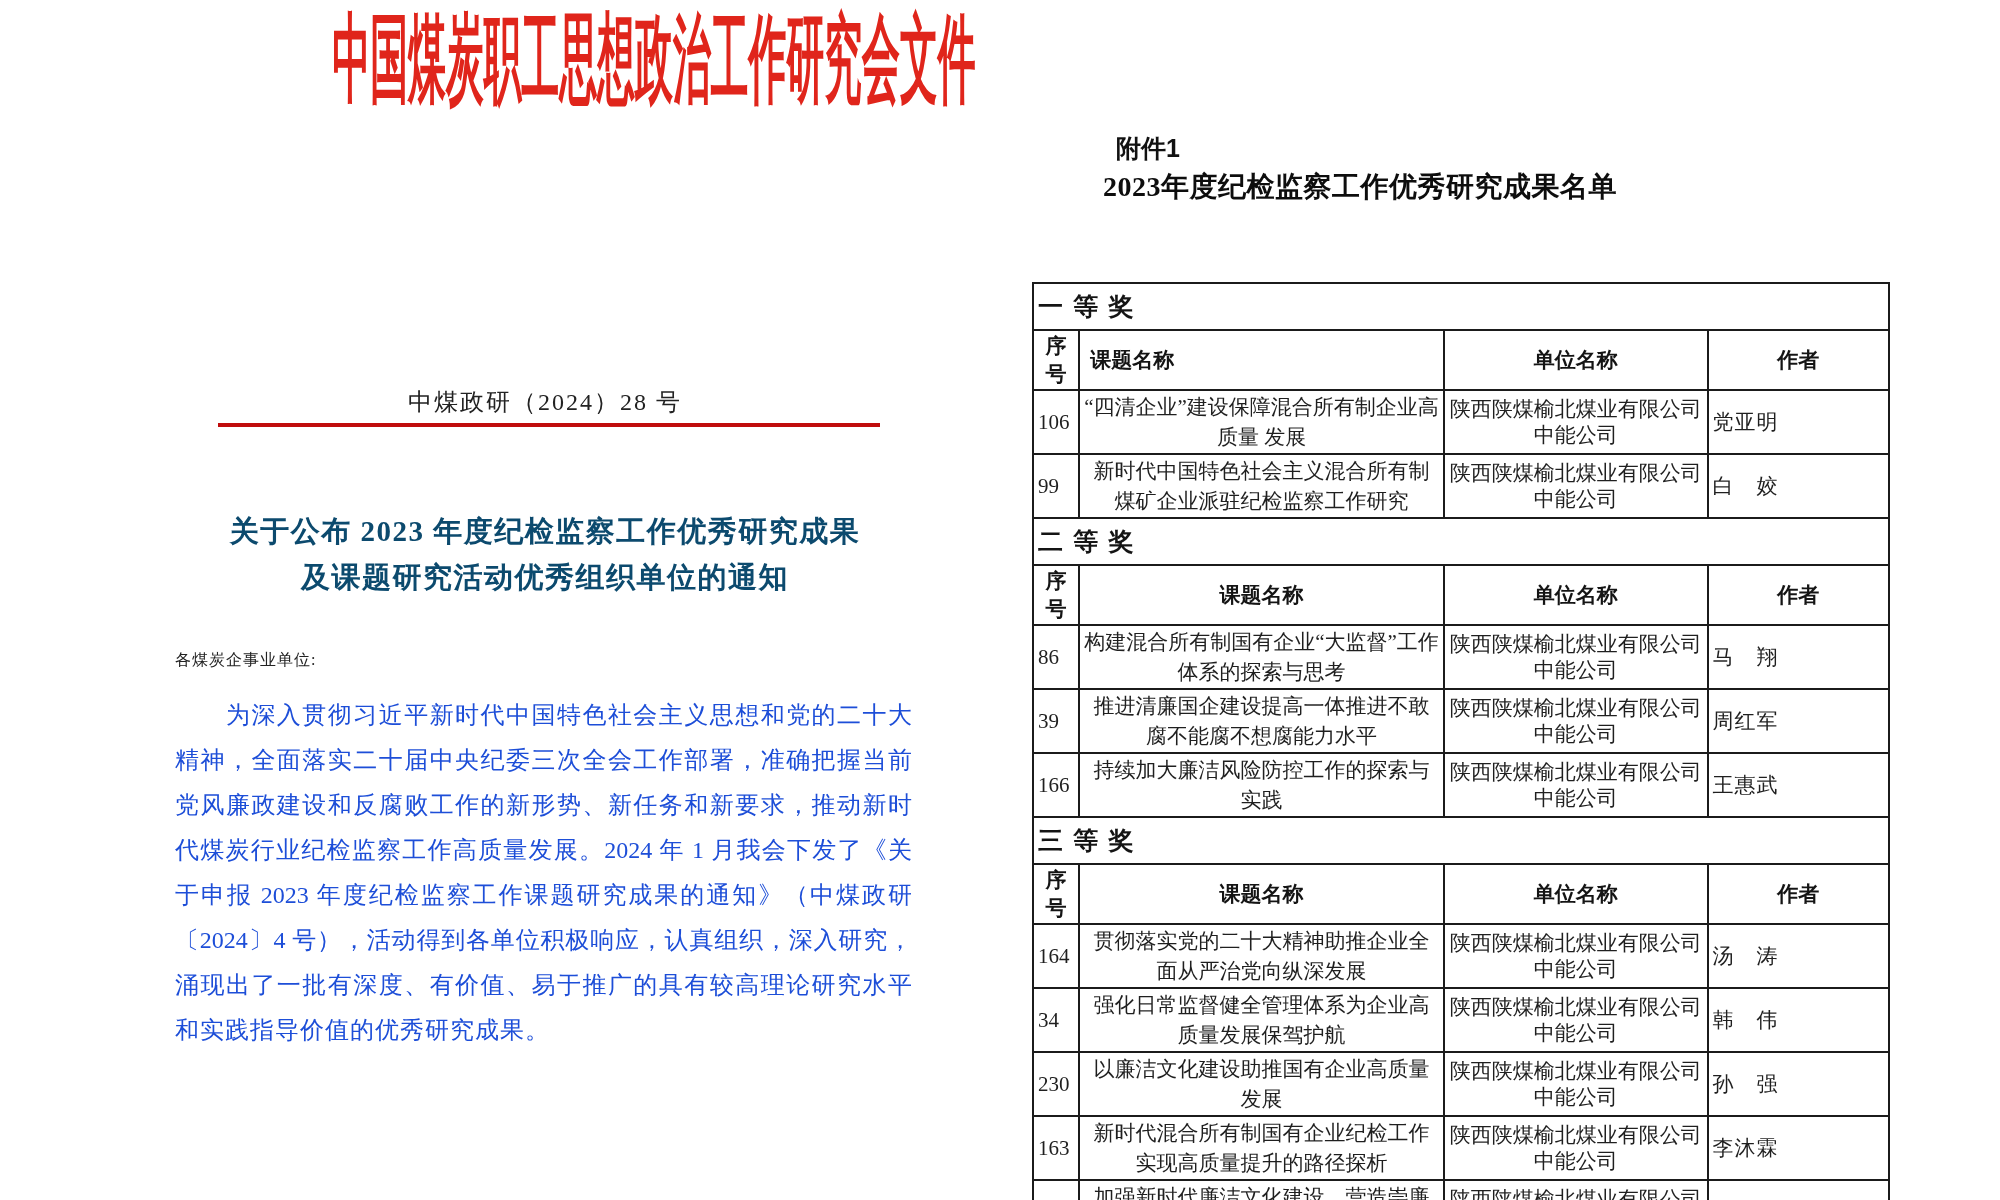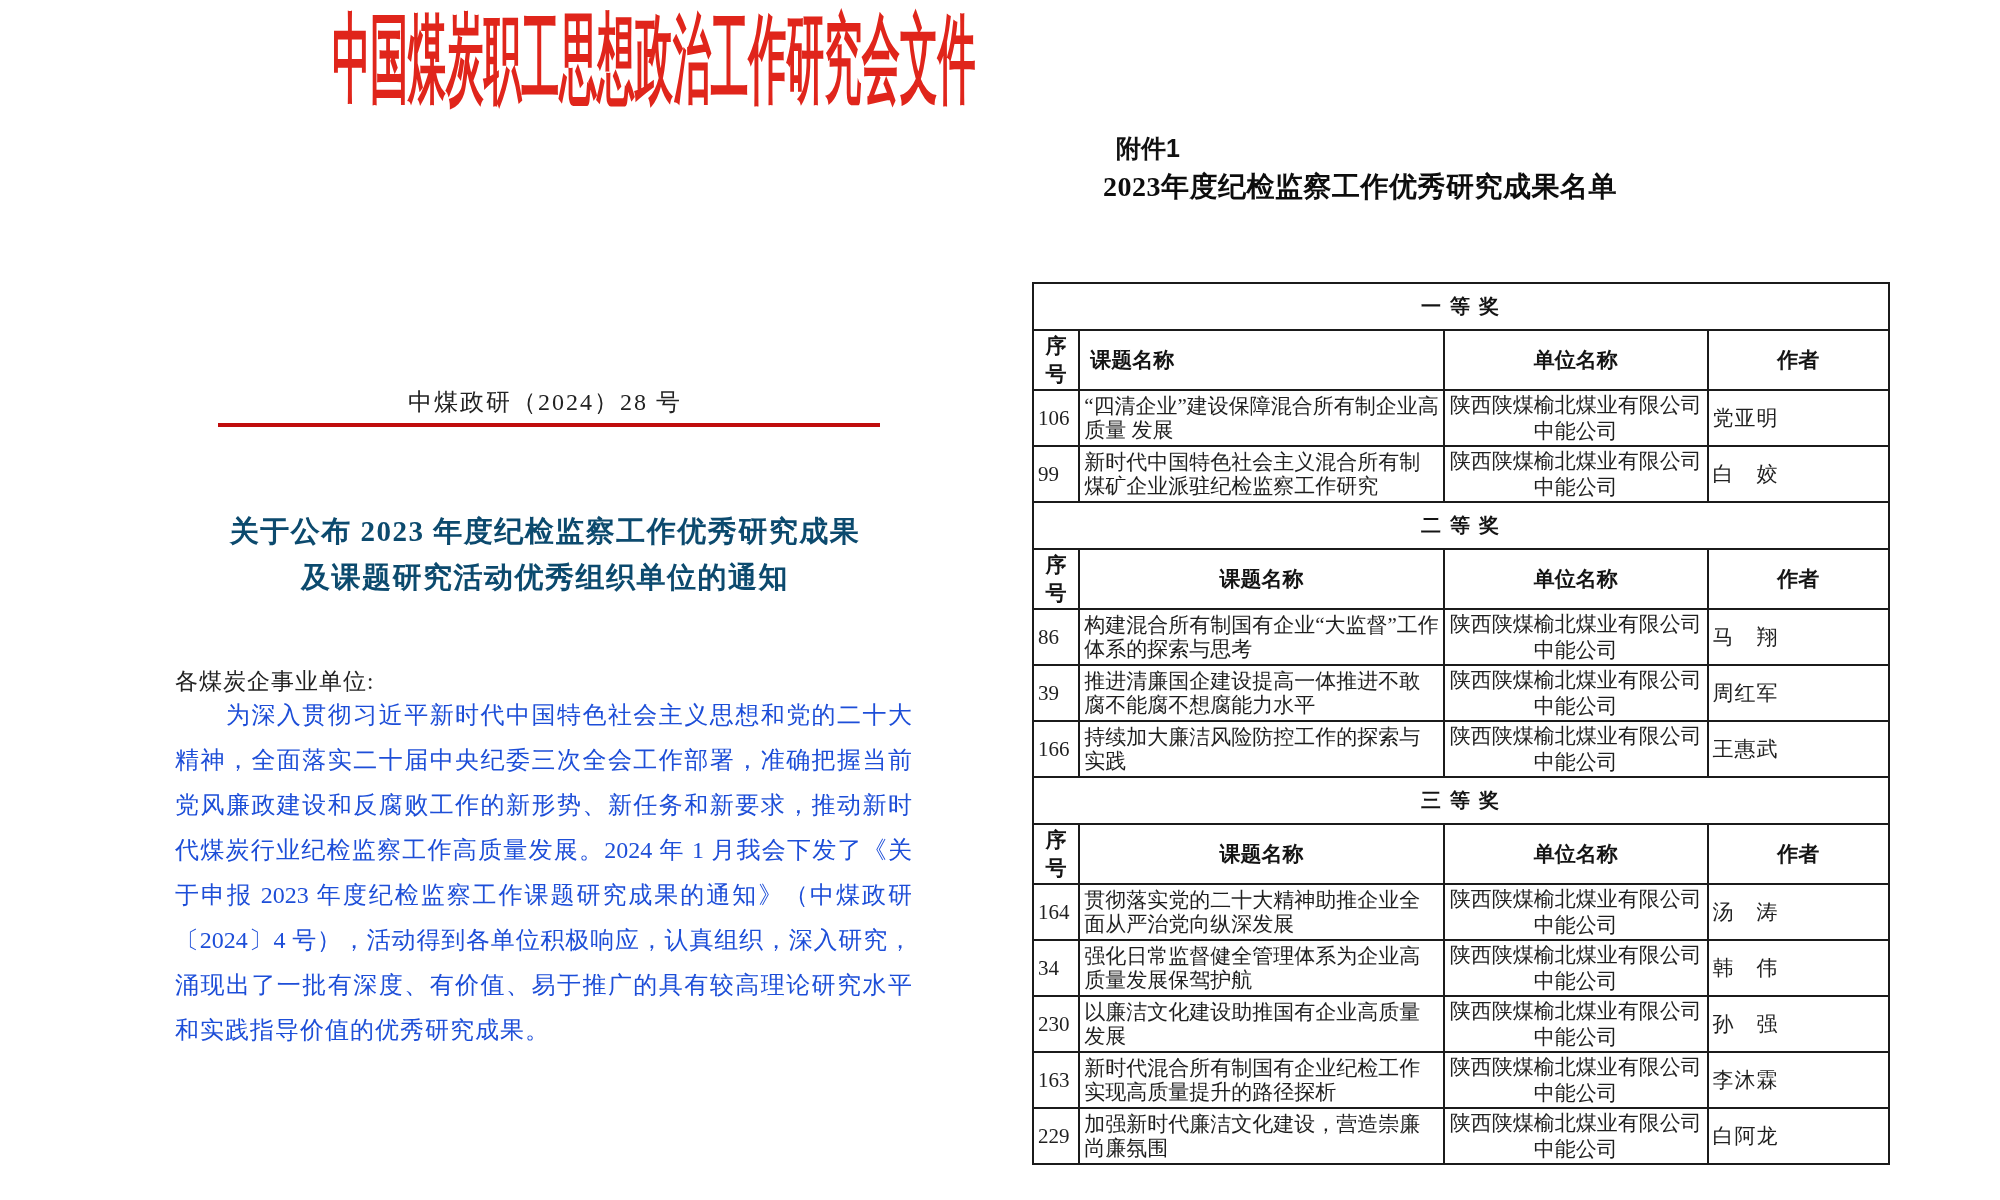--- a/index.html
+++ b/index.html
@@ -17,22 +17,22 @@
   .doc-number{
     position:absolute;left:95px;top:388px;width:900px;text-align:center;
     font-size:24px;line-height:28px;letter-spacing:2px;color:#222;
   }
   .red-rule{position:absolute;left:218px;top:423px;width:662px;height:4px;}
   .doc-title{
     position:absolute;left:95px;top:508px;width:900px;text-align:center;
     font-size:29px;font-weight:bold;line-height:46px;letter-spacing:1.5px;color:#0c4a6e;
   }
   .salutation{
-    position:absolute;left:175px;top:667px;width:737px;
-    font-size:23px;line-height:30px;letter-spacing:1px;color:#222;
+    position:absolute;left:175px;top:645px;width:737px;
+    font-size:16px;line-height:30px;letter-spacing:1px;color:#222;
   }
   .body-block{
     position:absolute;left:175px;top:693px;width:737px;
     font-size:24px;color:#1d4ed8;
   }
   .body-line{
     height:45px;line-height:45px;white-space:nowrap;
     text-align:justify;text-align-last:justify;
   }
   .body-line.no-just{text-align:center;text-align-last:left;letter-spacing:1px;}
@@ -50,30 +50,30 @@
   table.awards{
     position:absolute;left:1032px;top:282px;width:858px;
     border-collapse:collapse;table-layout:fixed;
     font-family:"Liberation Serif","DejaVu Serif",serif;
   }
   table.awards td, table.awards th{
     border:2px solid #1b1b1b;padding:1px 4px;color:#1f1f1f;
     overflow:hidden;
   }
   tr.prize-row td{
-    height:43px;text-align:center;font-size:20px;font-weight:bold;
+    height:43px;text-align:left;font-size:25px;font-weight:bold;
     letter-spacing:2px;color:#141414;
   }
   tr.head-row th{
     height:40px;text-align:center;font-size:21px;font-weight:bold;color:#141414;
   }
   tr.head-row th.th-left{text-align:left;padding-left:10px;}
   tr.data-row td{height:47px;font-size:21px;}
   td.c-no{text-align:left;font-size:20px;}
-  td.c-topic{text-align:left;line-height:24px;padding-left:8px;padding-right:6px;}
+  td.c-topic{text-align:center;line-height:30px;padding-left:8px;padding-right:6px;}
   td.c-unit{text-align:center;line-height:26px;}
   td.c-author{text-align:left;letter-spacing:1px;}
 </style>
 </head>
 <body>
 
 <div class="canvas">
 
   <section class="page">
     <div class="red-head" style="color: rgb(224, 37, 27);">中国煤炭职工思想政治工作研究会文件</div>

